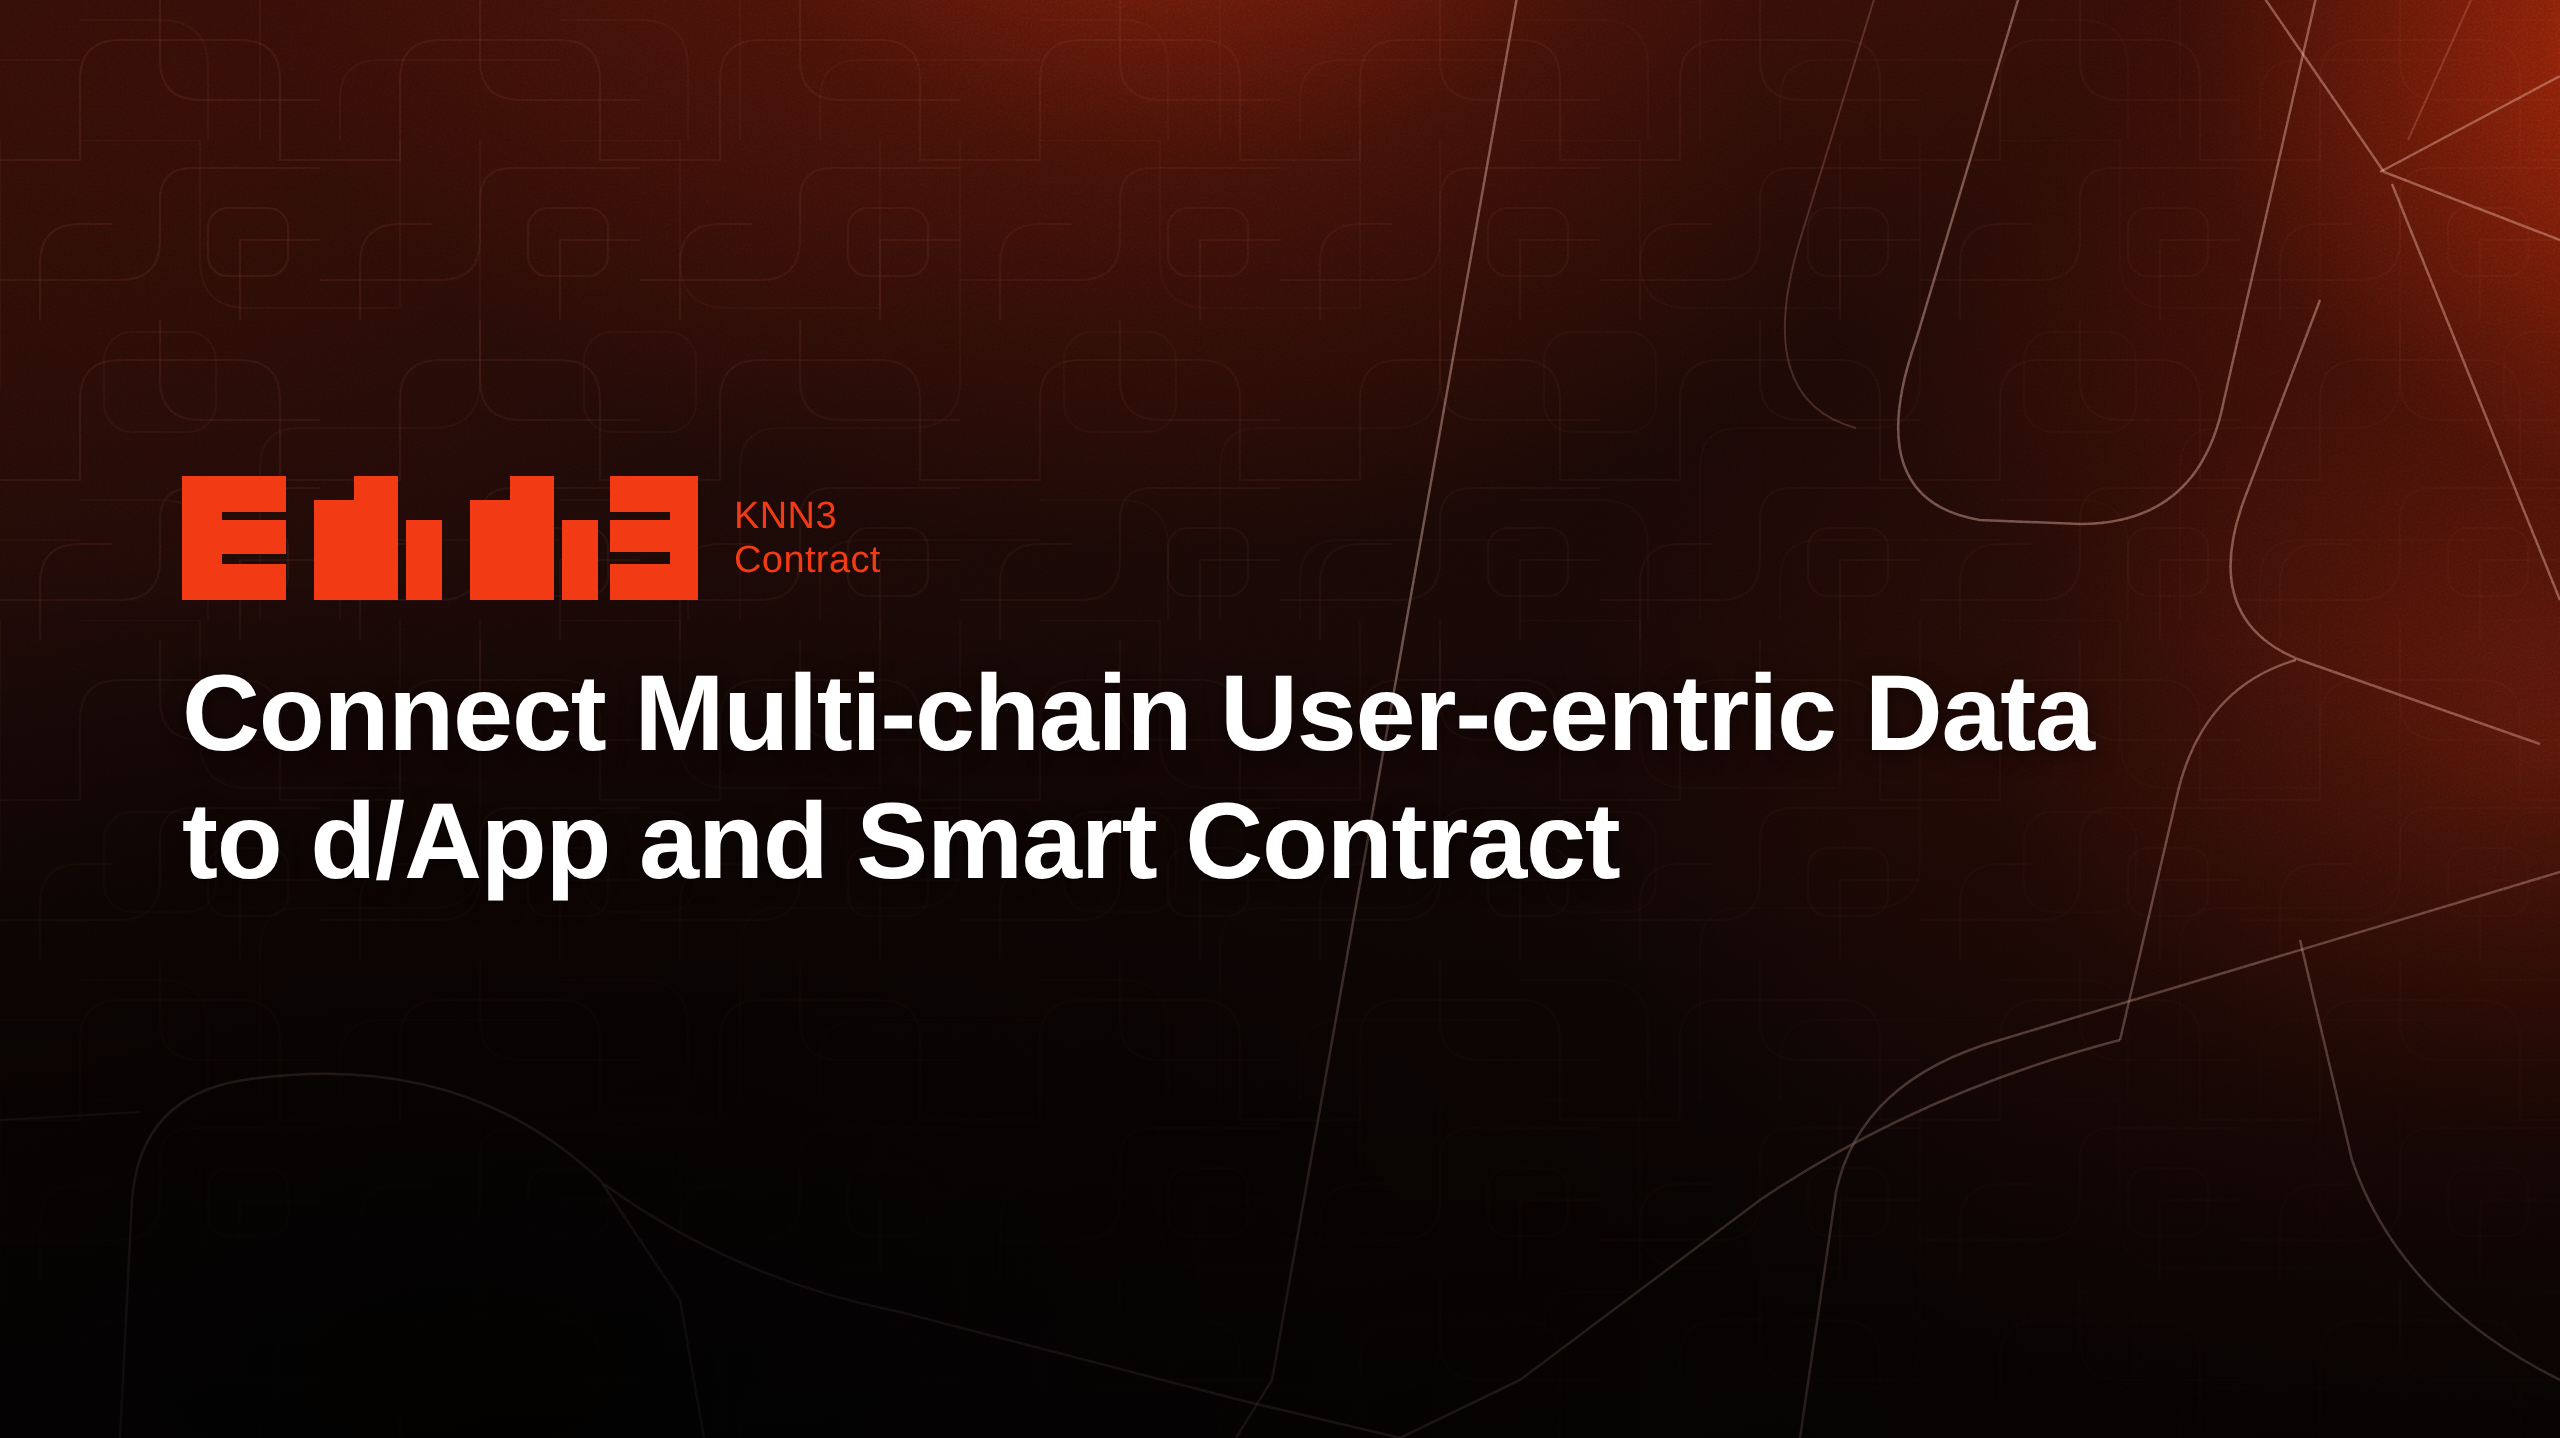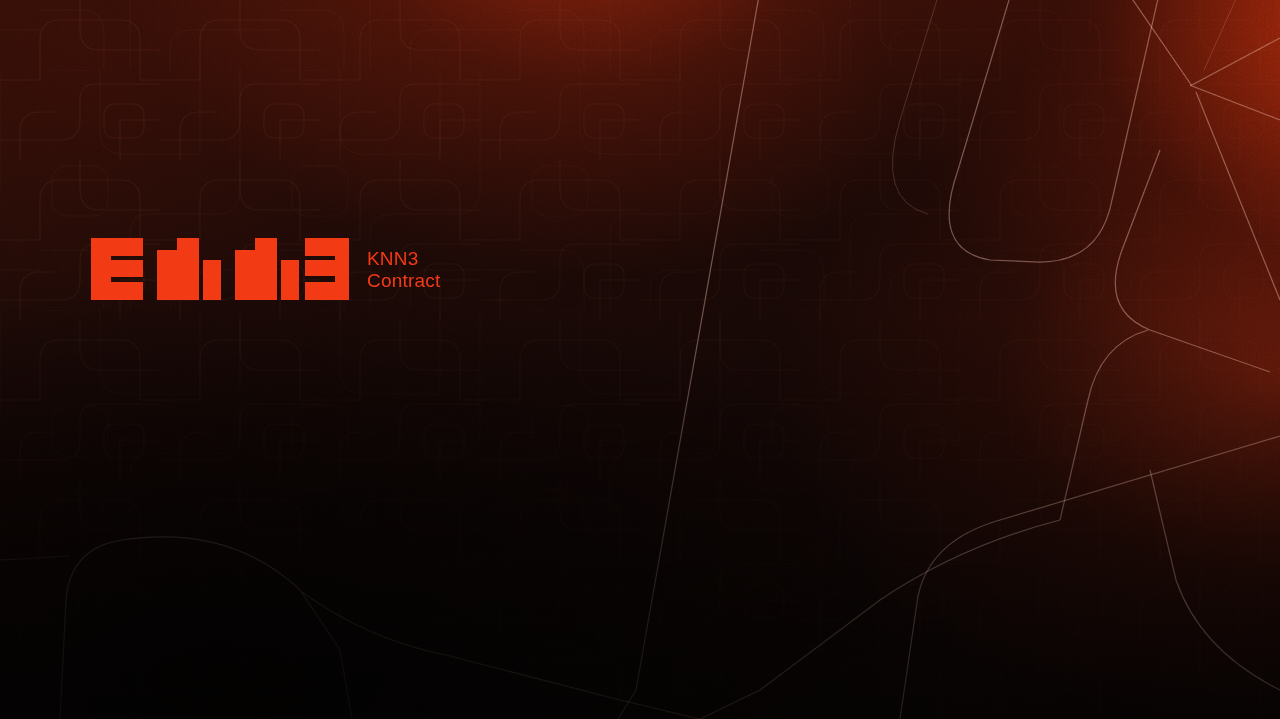--- a/index.html
+++ b/index.html
@@ -203,16 +203,20 @@
           <rect x="244" y="0" width="14" height="62"></rect>
         </g>
       </svg>
 
       <div id="logo-wordmark">
         <div>KNN3</div>
         <div>Contract</div>
       </div>
     </div>
 
+    <h1 id="headline">
+      <span class="hl-line">Connect Multi-chain User-centric Data</span>
+      <span class="hl-line">to d/App and Smart Contract</span>
+    </h1>
 
   </div>
 
 </div>
 
 </body></html>

